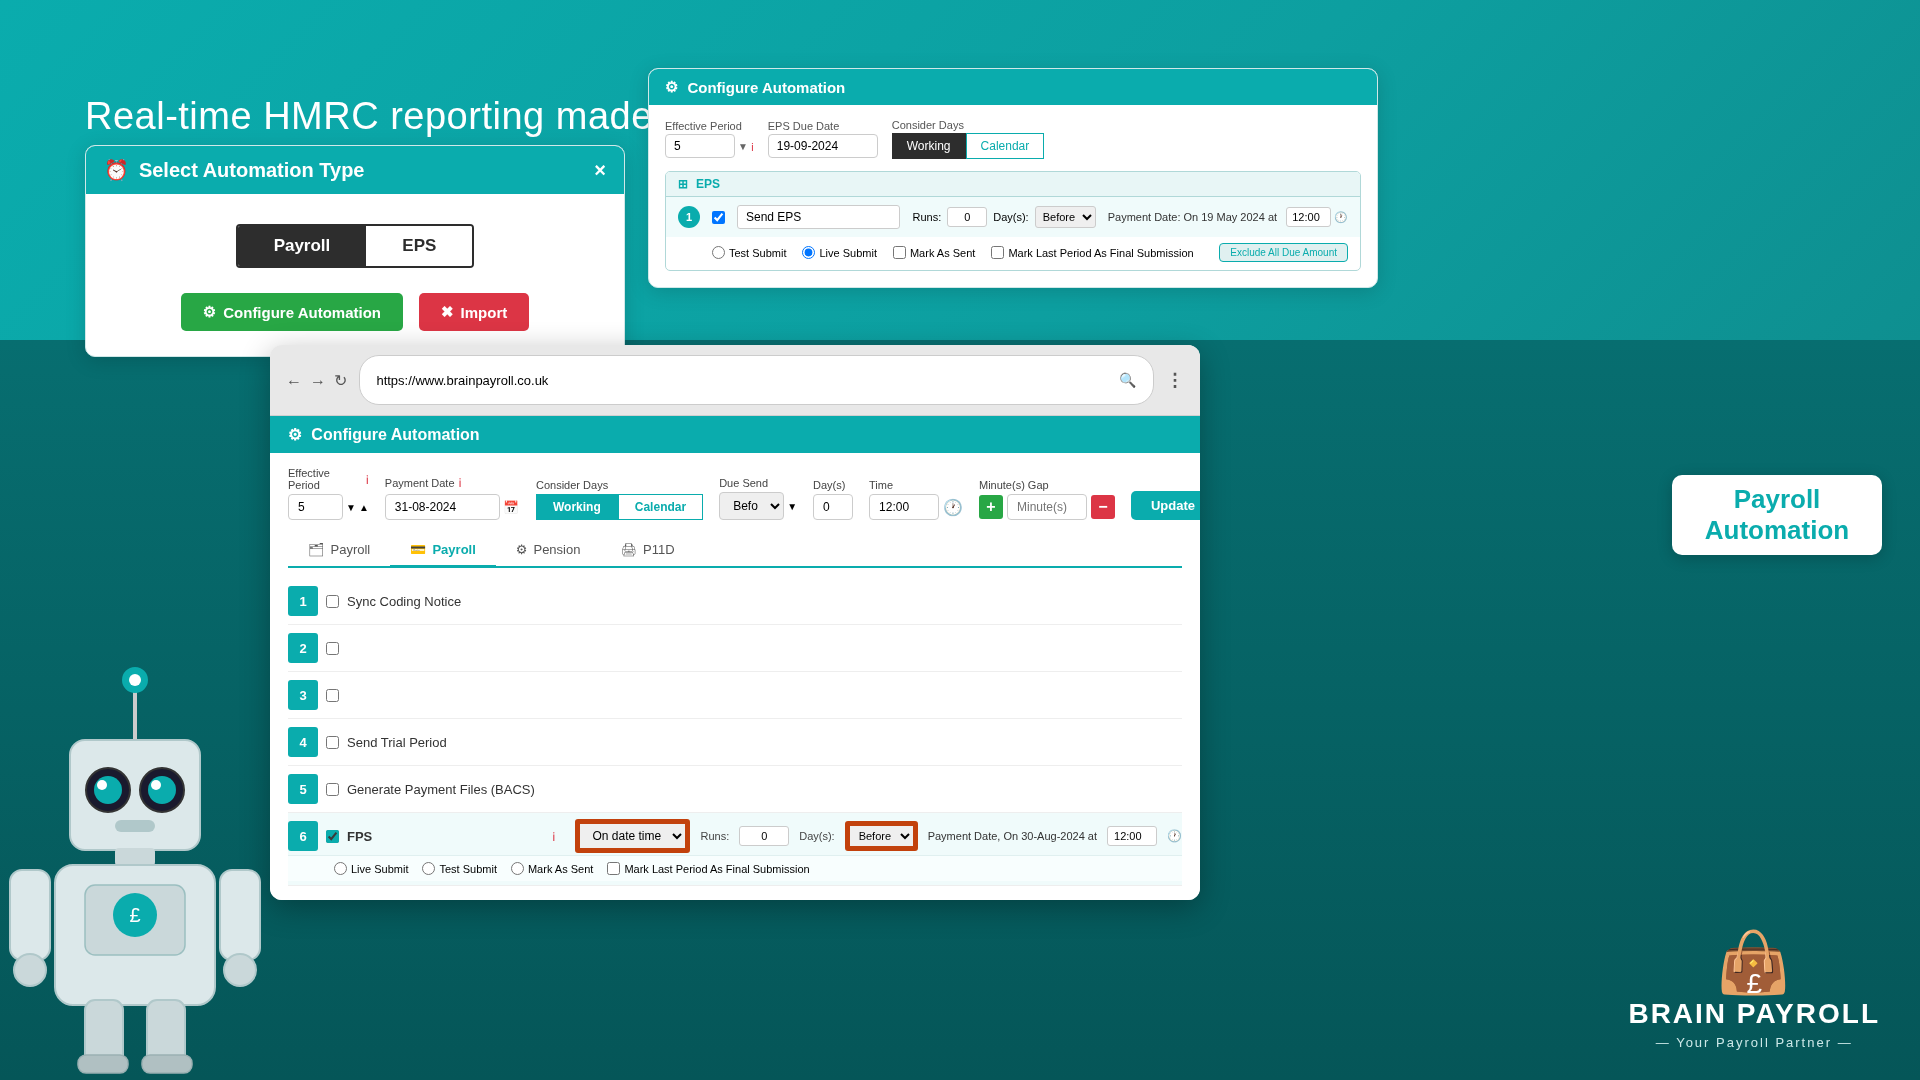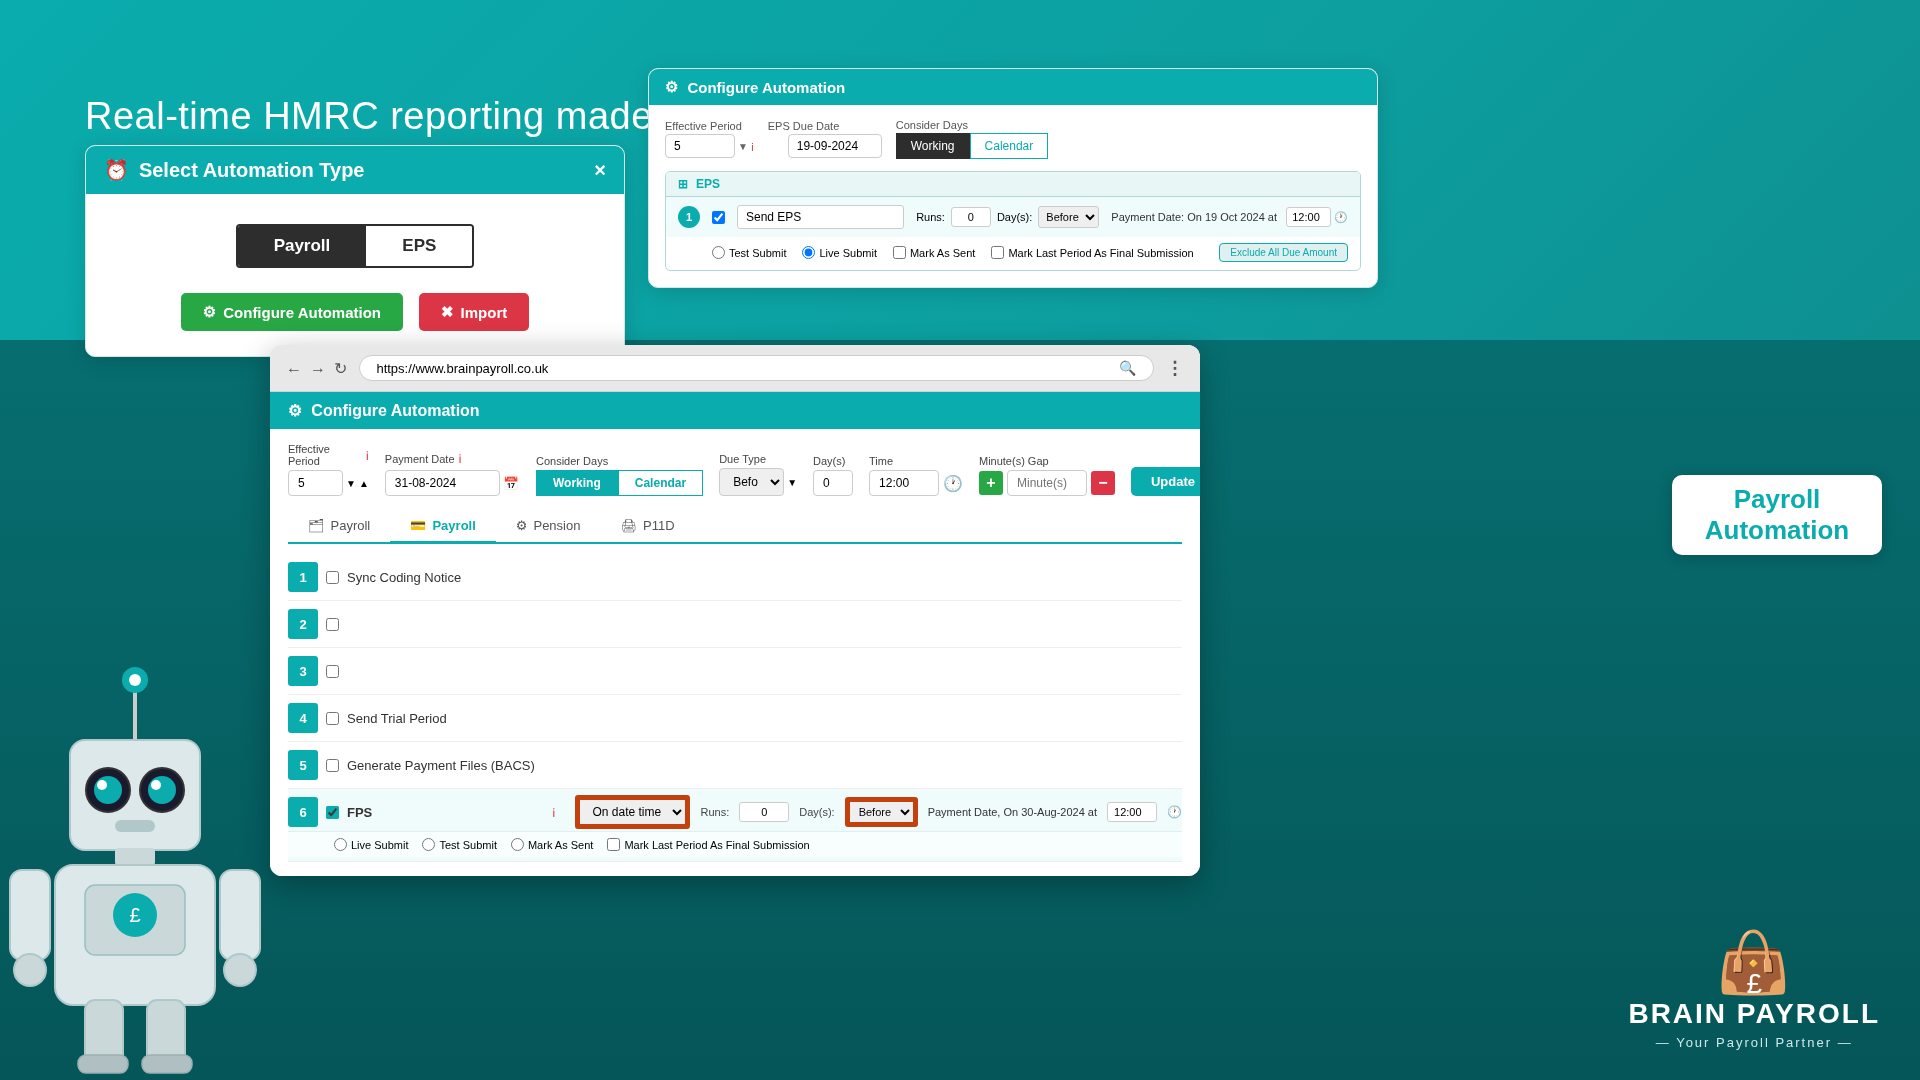--- a/index.html
+++ b/index.html
@@ -172,22 +172,21 @@
     }
     .field-input-sm {
       border: 1px solid #ccc;
       border-radius: 4px;
       padding: 4px 8px;
       font-size: 12px;
       width: 70px;
       background: #fff;
     }
     .field-input-date {
-      width: 94px;
-      margin-left: 20px;
+      width: 110px;
     }
     .working-calendar {
       display: flex;
       gap: 0;
     }
     .wc-btn {
       padding: 5px 14px;
       font-size: 12px;
       cursor: pointer;
       border: 1px solid #0aacad;
@@ -336,21 +335,21 @@
     .nav-refresh {
       font-size: 16px;
       color: #555;
       cursor: pointer;
     }
     .address-bar {
       flex: 1;
       background: #fff;
       border: 1px solid #ccc;
       border-radius: 20px;
-      padding: 4px 16px;
+      padding: 16px 16px;
       font-size: 13px;
       display: flex;
       align-items: center;
       justify-content: space-between;
     }
     .browser-menu {
       font-size: 18px;
       color: #555;
       cursor: pointer;
       font-weight: 700;
@@ -696,21 +695,21 @@
         <span class="eps-label">Send EPS</span>
         <div class="eps-runs-group">
           <span>Runs:</span>
           <input class="eps-runs-input" type="text" value="0" style="">
           <span>Day(s):</span>
           <select class="eps-days-select">
             <option>Before</option>
           </select>
         </div>
         <span class="eps-payment-date">
-          <span>Payment Date: On 19 Oct 2024 at</span>
+          <span>Payment Date: On 19 May 2024 at</span>
           &nbsp;
           <input class="eps-time-input" type="text" value="12:00" style="">
           <span>🕐</span>
         </span>
       </div>
       <div class="eps-options-row">
         <label class="eps-option">
           <input type="radio" name="eps_submit" style="">
           <span>Test Submit</span>
         </label>
@@ -776,21 +775,21 @@
           </div>
         </div>
         <div class="form-field">
           <div class="form-label">Consider Days</div>
           <div class="consider-days-group">
             <button class="cd-btn active">Working</button>
             <button class="cd-btn inactive">Calendar</button>
           </div>
         </div>
         <div class="form-field">
-          <div class="form-label">Due Type</div>
+          <div class="form-label">Due Send</div>
           <div style="display:flex;align-items:center;gap:3px;">
             <select class="form-input form-input-due">
               <option>Before</option>
             </select>
             <span style="font-size:10px;">▼</span>
           </div>
         </div>
         <div class="form-field">
           <div class="form-label">Day(s)</div>
           <input class="form-input form-input-days" type="text" value="0" style="">

